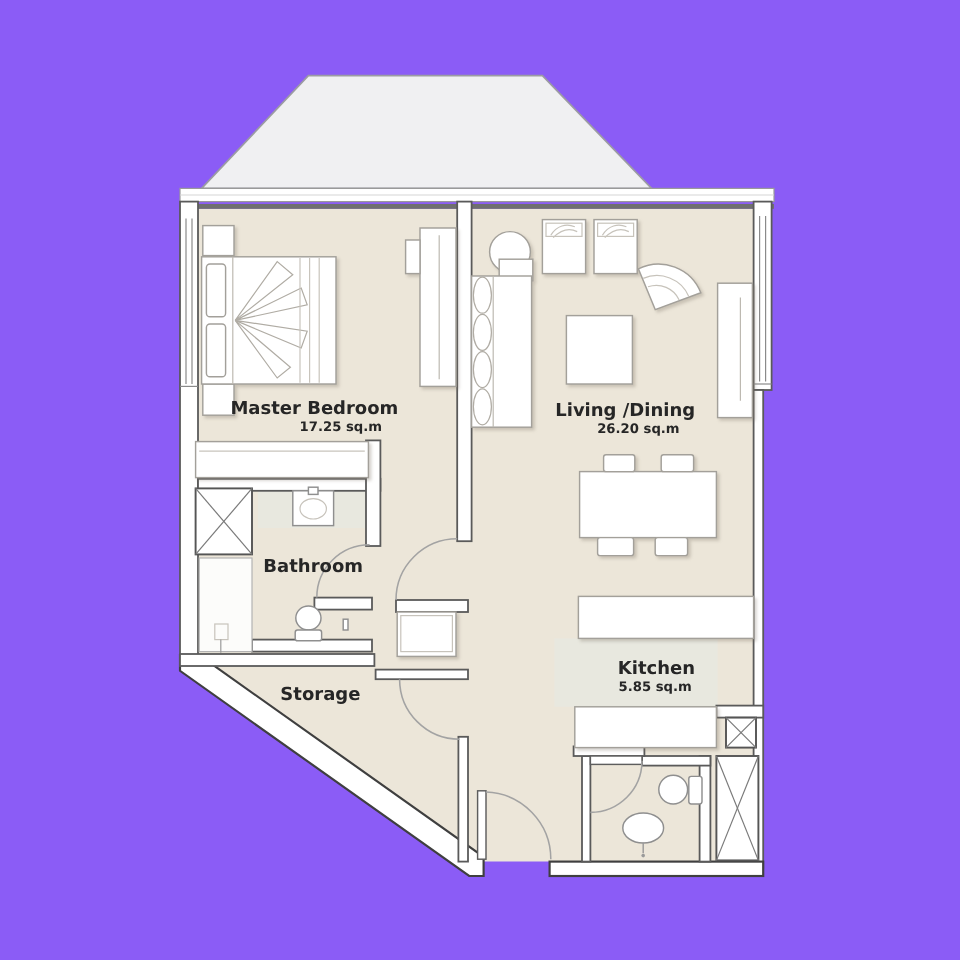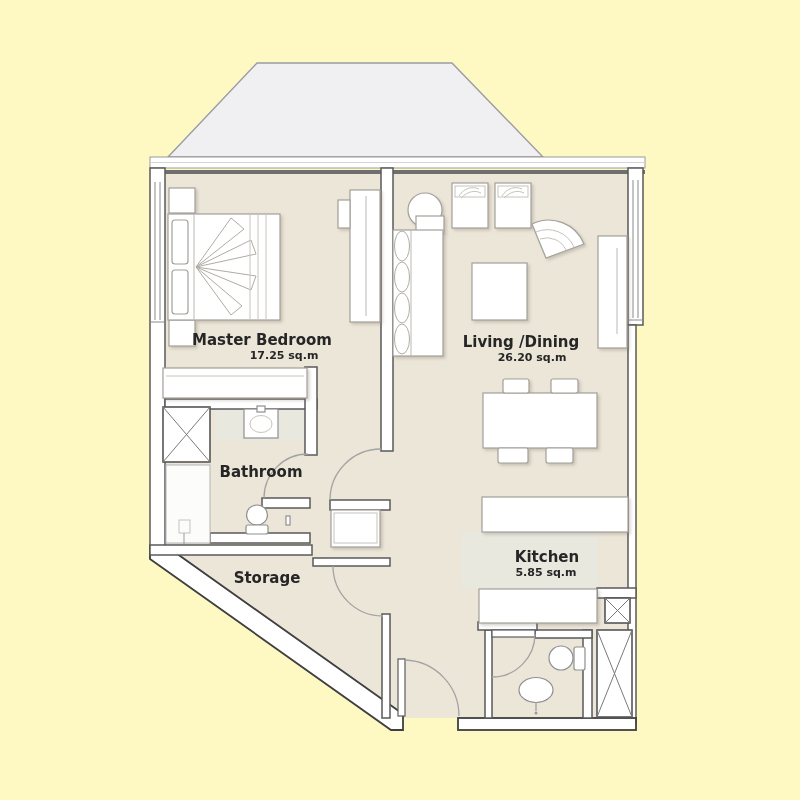--- a/index.html
+++ b/index.html
@@ -5,21 +5,21 @@
   :root{
     --floor:#ece6d9;
     --kitchen-floor:#e8e8df;
     --roof:#f0f0f2;
     --wall-outline:#5a5a5a;
     --wall-dark:#3f3f3f;
     --furniture-outline:#a3a09a;
     --label-text:#262626;
   }
   html,body{margin:0;padding:0;background:#ffffff;}
-  .stage{width:800px;height:800px;position:relative;background:#fef9c3;overflow:hidden;}
+  .stage{width:800px;height:800px;position:relative;background:#8b5cf6;overflow:hidden;}
   svg{display:block;}
   .roof{fill:var(--roof);stroke:#9b9ba3;stroke-width:1.4;}
   .parapet{fill:#ffffff;stroke:#9a9a9a;stroke-width:1;}
   .floor{fill:var(--floor);}
   .tint{fill:var(--kitchen-floor);}
   .wall{fill:#ffffff;stroke:var(--wall-outline);stroke-width:1.5;}
   .wall-dark{fill:#ffffff;stroke:var(--wall-dark);stroke-width:1.8;}
   .topline{fill:#6f6f6f;}
   .win{stroke:#8a8a8a;stroke-width:1;}
   .furn{fill:#ffffff;stroke:var(--furniture-outline);stroke-width:1.2;}

